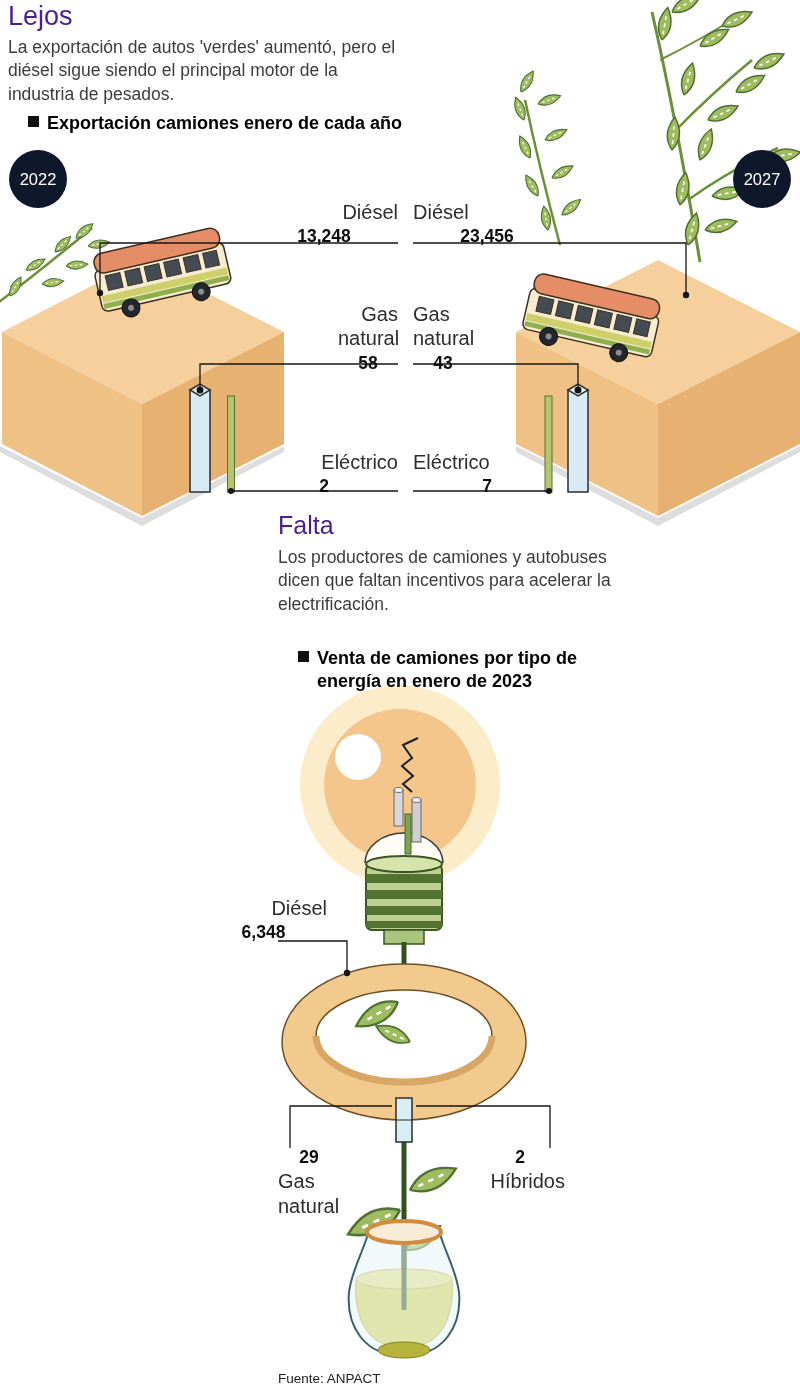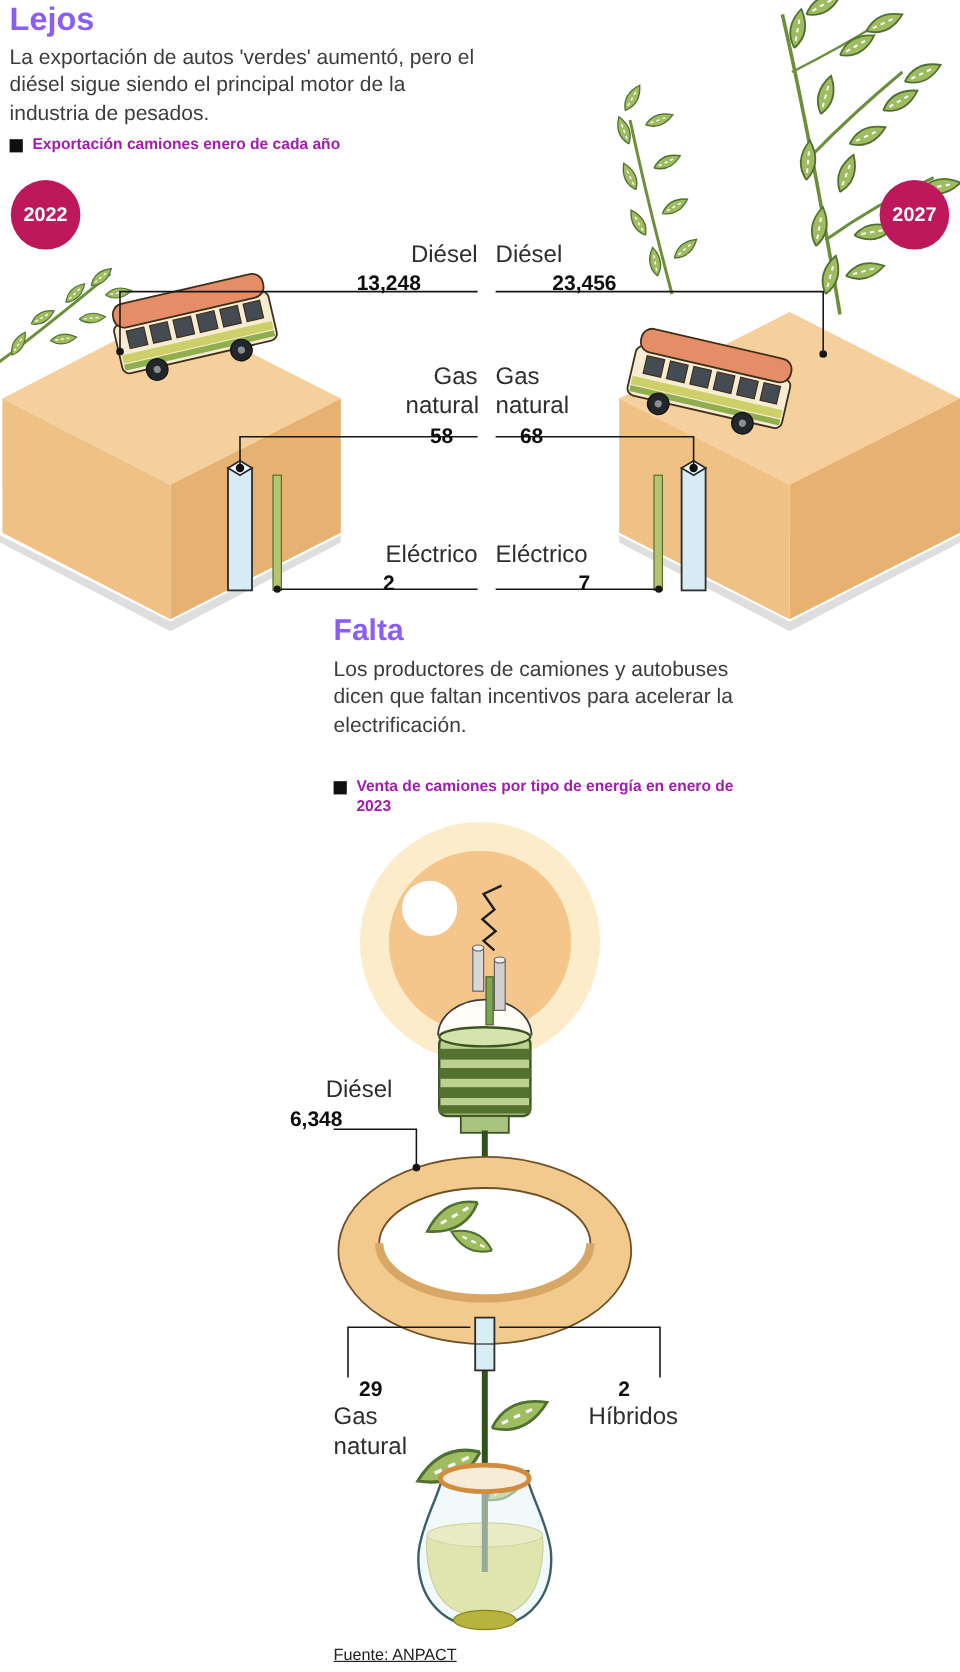--- a/index.html
+++ b/index.html
@@ -1,29 +1,29 @@
 <!DOCTYPE html>
 <html><head>
 <meta charset="utf-8">
 <style>
   html,body{margin:0;padding:0;background:#fff;}
   .canvas{position:relative;width:800px;height:1393px;background:#ffffff;overflow:hidden;
           font-family:"Liberation Sans",sans-serif;color:#1c1c1c;}
   .abs{position:absolute;}
   .z{z-index:5;}
-  .title{font-size:27px;font-weight:700;color:#8b5cf6;line-height:1.05;}
+  .title{font-size:27px;font-weight:400;color:#4c1d95;line-height:1.05;}
   .intro{font-size:17.5px;line-height:1.33;color:#3c3c3c;}
-  .kicker{display:flex;gap:8px;font-weight:700;font-size:13px;line-height:1.28;color:#a21caf;}
+  .kicker{display:flex;gap:8px;font-weight:700;font-size:18px;line-height:1.28;color:#000000;margin-left:20px;}
   .kicker .sq{width:11px;height:11px;background:#101010;margin-top:4px;flex:none;}
-  .year{width:58px;height:58px;border-radius:50%;background:#be185d;color:#fff;
-        display:flex;align-items:center;justify-content:center;font-size:16.5px;font-weight:700;}
+  .year{width:58px;height:58px;border-radius:50%;background:#0f172a;color:#fff;
+        display:flex;align-items:center;justify-content:center;font-size:16.5px;font-weight:400;}
   .tr{text-align:right;} .tl{text-align:left;}
   .dlabel{font-size:20px;color:#2e2e2e;line-height:1.22;}
   .dvalue{font-size:17.5px;font-weight:700;color:#0e0e0e;margin-top:3px;line-height:1.1;text-align:center;}
-  .source{font-size:13.5px;color:#222;text-decoration:underline;}
+  .source{font-size:13.5px;color:#222;}
   svg{display:block;}
 </style>
 </head>
 <body>
 
 <div class="canvas">
 
   <svg class="abs" style="left:0;top:0" width="800" height="540" viewBox="0 0 800 540">
     <defs>
       <g id="leaf">
@@ -246,21 +246,21 @@
     <div class="dlabel">Eléctrico</div>
     <div class="dvalue">2</div>
   </div>
 
   <div class="abs z tl" style="left:413px;top:200px;width:148px">
     <div class="dlabel">Diésel</div>
     <div class="dvalue">23,456</div>
   </div>
   <div class="abs z tl" style="left:413px;top:302px;width:60px">
     <div class="dlabel">Gas natural</div>
-    <div class="dvalue">68</div>
+    <div class="dvalue">43</div>
   </div>
   <div class="abs z tl" style="left:413px;top:450px;width:148px">
     <div class="dlabel">Eléctrico</div>
     <div class="dvalue">7</div>
   </div>
 
   <div class="abs z title" style="left:278px;top:512px;font-size:25px">Falta</div>
   <div class="abs z intro" style="left:278px;top:546px;width:340px">Los productores de camiones y autobuses dicen que faltan incentivos para acelerar la electrificación.</div>
 
   <div class="abs z kicker" style="left:278px;top:647px;width:345px">

